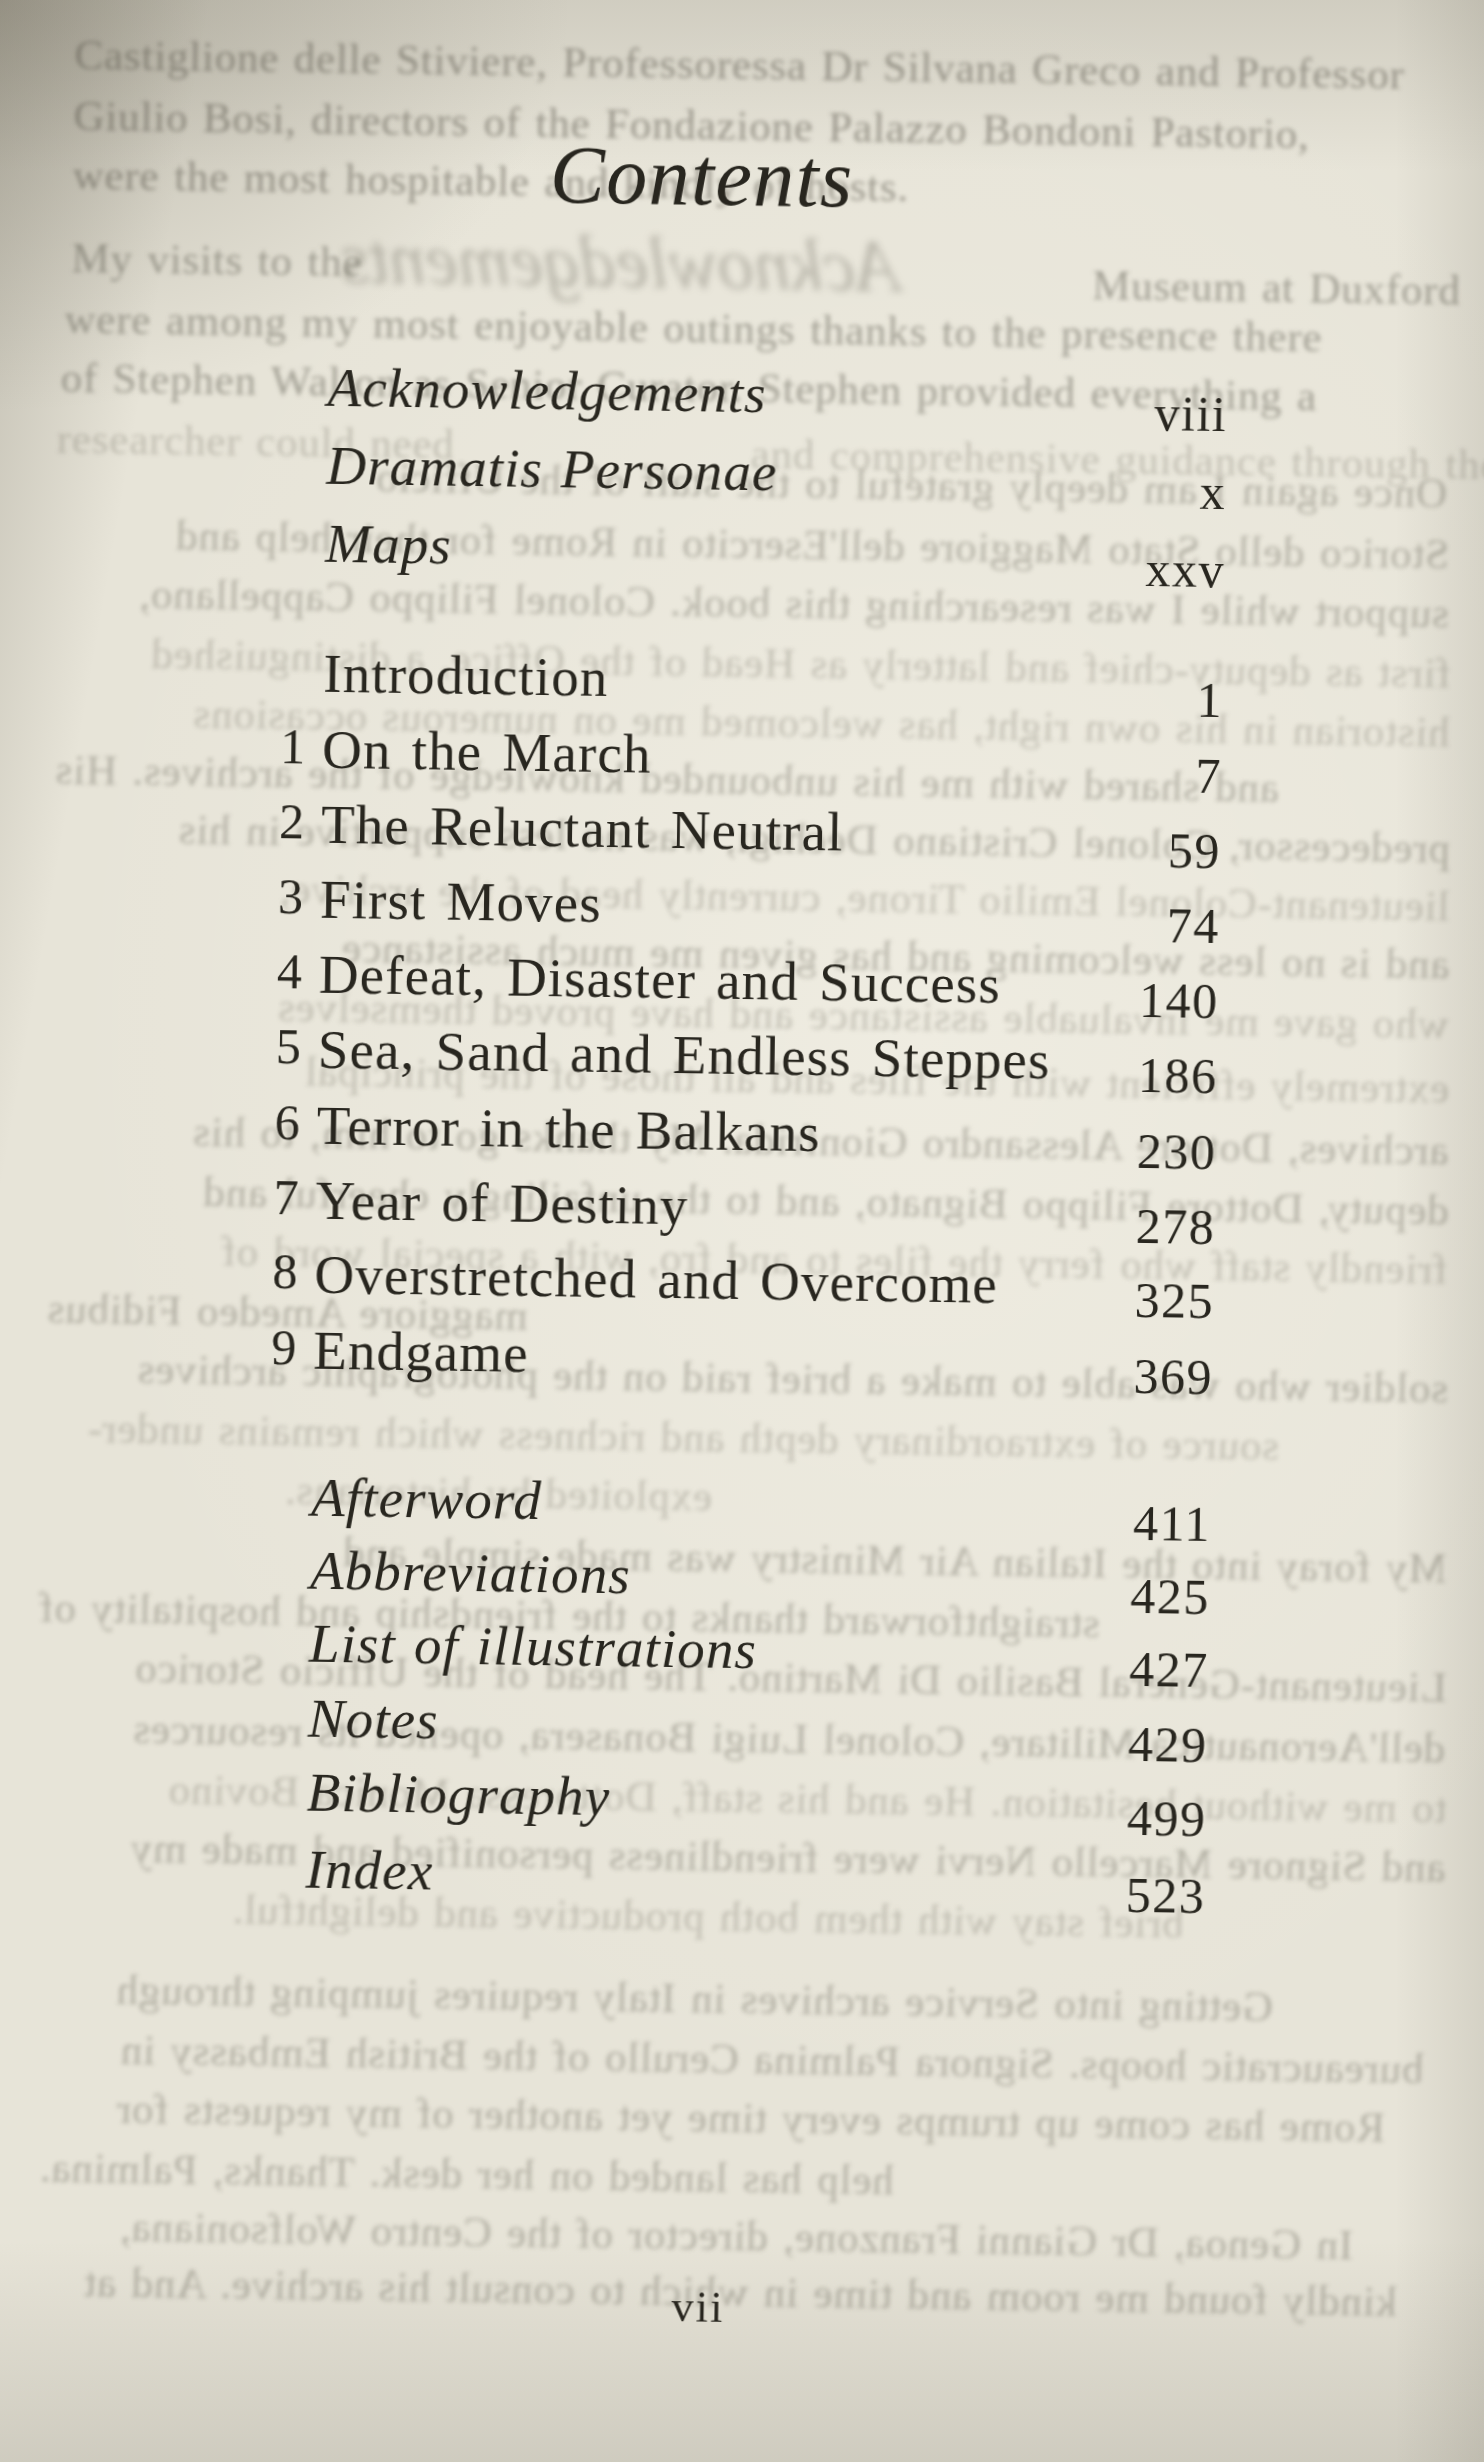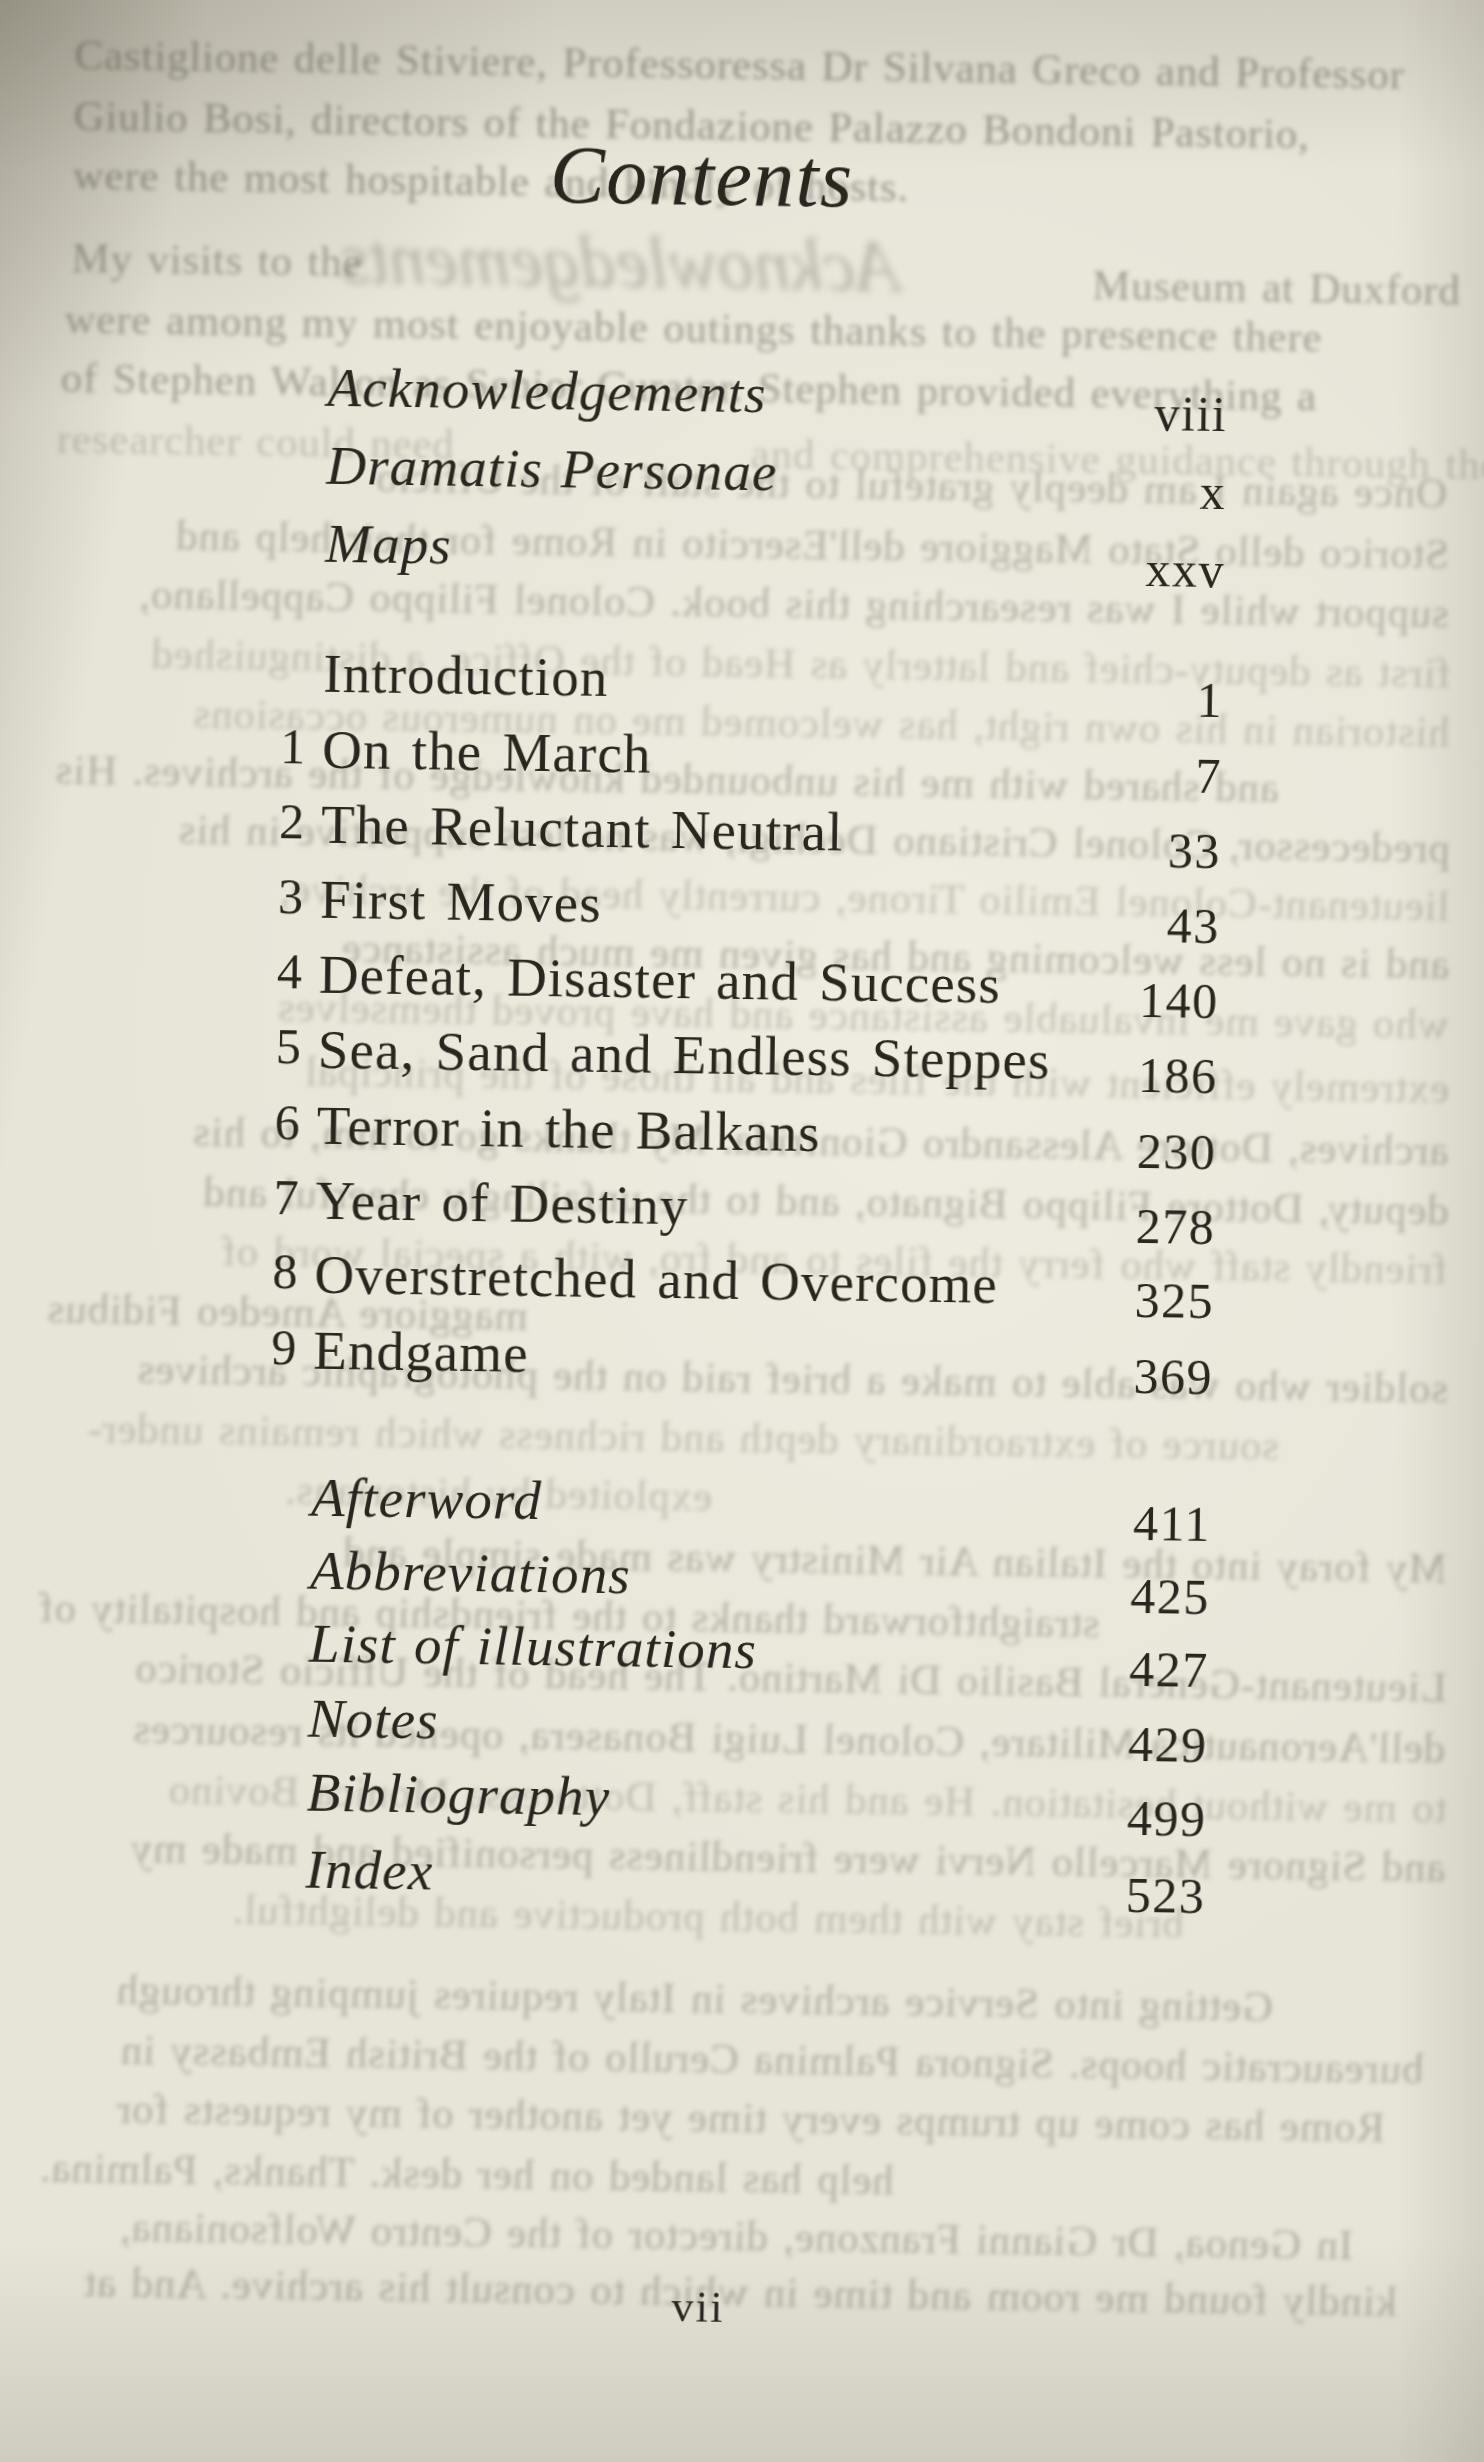--- a/index.html
+++ b/index.html
@@ -156,26 +156,26 @@
       <span class="pg">1</span>
     </div>
     <div class="row ink t-e1">
       <span class="num">1</span>
       <span class="tt">On the March</span>
       <span class="pg">7</span>
     </div>
     <div class="row ink t-e2">
       <span class="num">2</span>
       <span class="tt">The Reluctant Neutral</span>
-      <span class="pg">33</span>
+      <span class="pg">59</span>
     </div>
     <div class="row ink t-e3">
       <span class="num">3</span>
       <span class="tt">First Moves</span>
-      <span class="pg">43</span>
+      <span class="pg">74</span>
     </div>
     <div class="row ink t-e4">
       <span class="num">4</span>
       <span class="tt">Defeat, Disaster and Success</span>
       <span class="pg">140</span>
     </div>
     <div class="row ink t-e5">
       <span class="num">5</span>
       <span class="tt">Sea, Sand and Endless Steppes</span>
       <span class="pg">186</span>

